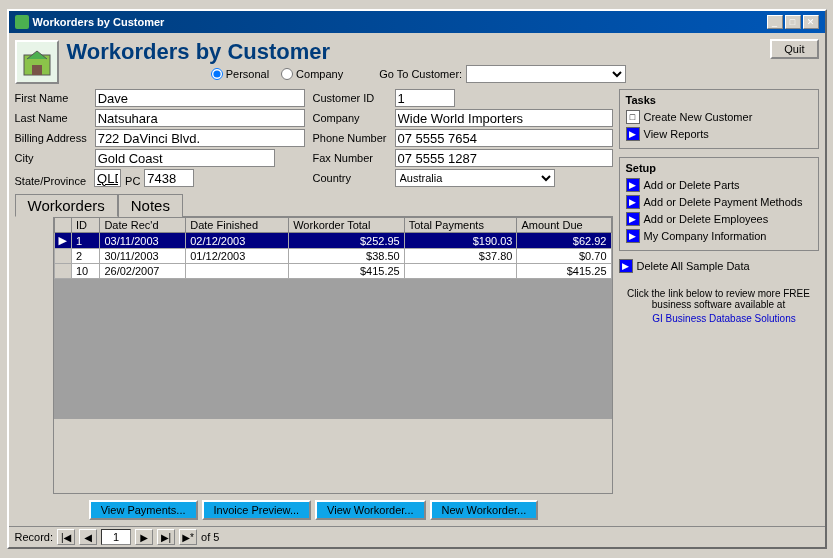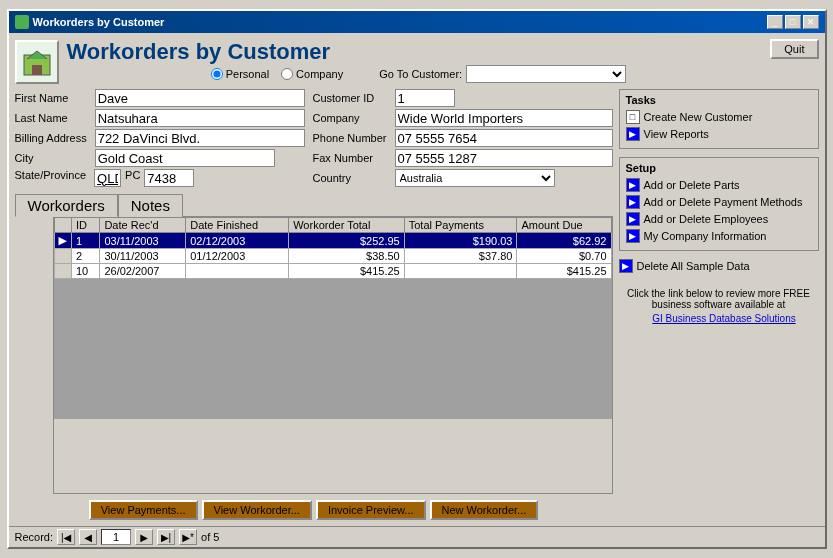--- a/index.html
+++ b/index.html
@@ -246,21 +246,21 @@
       background: #a0a0a0;
       height: 140px;
     }
     .bottom-buttons {
       display: flex;
       gap: 4px;
       justify-content: center;
       margin-top: 4px;
     }
     .action-btn {
-      background: #a16207;
+      background: #0ea5e9;
       border: 2px solid #888;
       border-top-color: #ffffff;
       border-left-color: #ffffff;
       padding: 2px 10px;
       font-size: 11px;
       cursor: pointer;
       font-family: Arial, sans-serif;
     }
     .right-panel {
       flex: 0 0 200px;
@@ -334,21 +334,20 @@
     .record-num-input {
       width: 30px;
       height: 16px;
       border: 1px inset #888;
       text-align: center;
       font-size: 11px;
       background: white;
     }
     .link-text {
       color: #0000cc;
-      text-decoration: underline;
       font-size: 10px;
       cursor: pointer;
       margin-left: 11px;
     }
     .small-text {
       font-size: 10px;
       text-align: center;
       color: #000;
     }
     .header-top {
@@ -428,21 +427,21 @@
 
               <span class="form-label">Last Name</span>
               <input type="text" class="form-input" value="Natsuhara" style="">
 
               <span class="form-label">Billing Address</span>
               <input type="text" class="form-input" value="722 DaVinci Blvd." style="">
 
               <span class="form-label">City</span>
               <input type="text" class="form-input" style="width: 180px;" value="Gold Coast">
             </div>
-            <div style="display:flex;align-items:flex-start;gap:4px;margin-top:2px;">
+            <div style="display:flex;align-items:flex-end;gap:4px;margin-top:2px;">
               <span class="form-label">State/Province</span>
               <input type="text" class="form-input state-input" value="QLD" style="">
               <span class="pc-label">PC</span>
               <input type="text" class="form-input pc-input" value="7438" style="">
             </div>
           </div>
 
           <div class="col-right">
             <div class="form-grid">
               <span class="form-label">Customer ID</span>
@@ -512,22 +511,22 @@
                     <td class="number">$415.25</td>
                   </tr>
                 </tbody>
             </table>
             <div class="table-empty"></div>
           </div>
         </div>
 
         <div class="bottom-buttons">
           <button class="action-btn">View Payments...</button>
+          <button class="action-btn">Invoice Preview...</button>
           <button class="action-btn">View Workorder...</button>
-          <button class="action-btn">Invoice Preview...</button>
           <button class="action-btn">New Workorder...</button>
         </div>
       </div>
 
       <div class="right-panel">
 
         <div class="panel-group">
           <div class="panel-title">Tasks</div>
           <div class="panel-item">
             <div class="panel-item-icon white-check">□</div>

